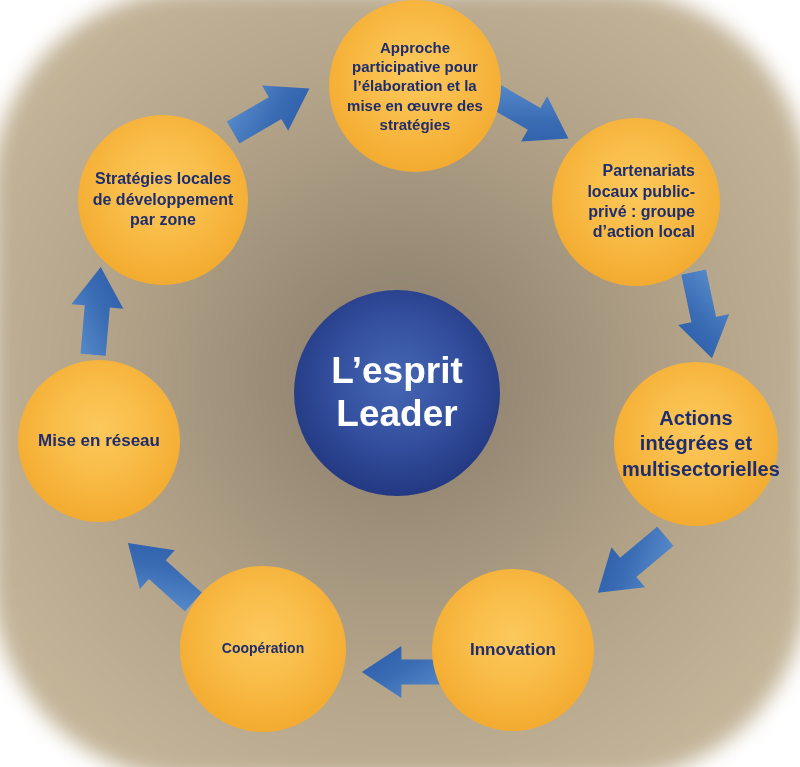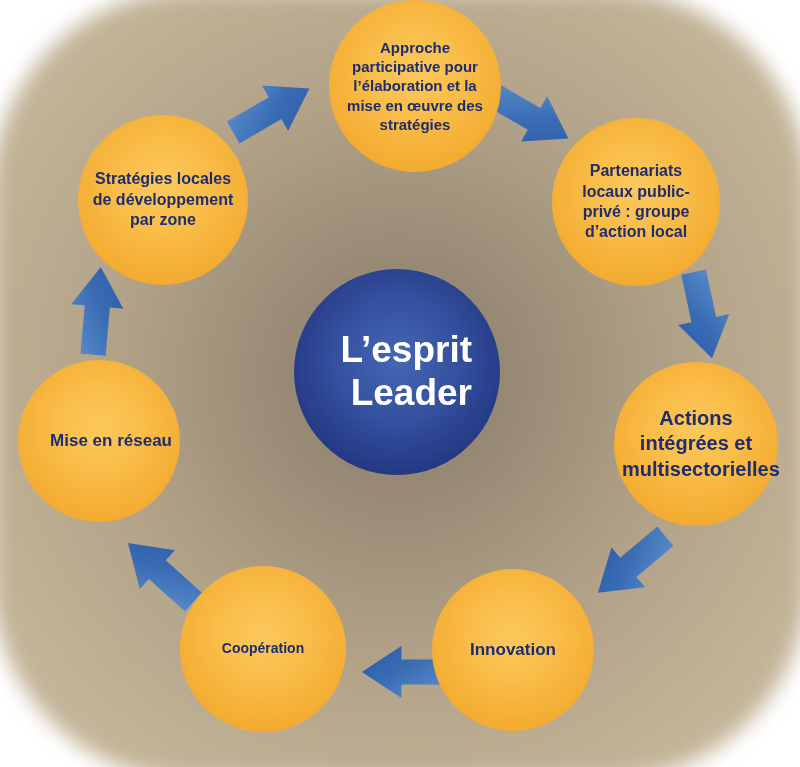--- a/index.html
+++ b/index.html
@@ -36,42 +36,41 @@
       #fcc85c 0%,
       #f9bd49 35%,
       #f4ad33 70%,
       #eda226 100%);
     color:#1d2d6e;
     font-weight:bold;
     line-height:1.28;
   }
   .node .node-label{display:block;padding:0 8px;}
   .center-node{
-    left:294px;top:269px;width:206px;height:206px;
+    left:294px;top:290px;width:206px;height:206px;
     background:radial-gradient(circle at 50% 44%,
       #4567b3 0%,
       #34509f 40%,
       #22367f 78%,
       #1b2b72 100%);
     color:#ffffff;
     font-size:37px;
     font-weight:bold;
     line-height:1.15;
-    text-align:right;
   }
   .center-node .node-label{max-width:150px;padding:0;}
   .n1{left:329px;top:0;   width:172px;height:172px;font-size:15px;}
   .n2{left:552px;top:118px;width:168px;height:168px;font-size:16px;}
   .n3{left:614px;top:362px;width:164px;height:164px;font-size:20px;}
   .n4{left:432px;top:569px;width:162px;height:162px;font-size:17px;}
   .n5{left:180px;top:566px;width:166px;height:166px;font-size:14px;}
-  .n6{left:18px; top:360px;width:162px;height:162px;font-size:17px;justify-content:flex-end;}
+  .n6{left:18px; top:360px;width:162px;height:162px;font-size:17px;}
   .n7{left:78px; top:115px;width:170px;height:170px;font-size:16px;}
   .n1 .node-label{max-width:152px;}
-  .n2 .node-label{max-width:118px;}
+  .n2 .node-label{max-width:118px;text-align:right;}
   .n3 .node-label{max-width:148px;}
   .n7 .node-label{max-width:142px;}
   .arrow{position:absolute;width:90px;height:56px;}
   .a1{left:227px;top:82px; transform:rotate(-30deg);}
   .a2{left:486px;top:89px; transform:rotate(30deg);}
   .a3{left:658px;top:288px;transform:rotate(78deg);}
   .a4{left:586px;top:537px;transform:rotate(140deg);}
   .a5{left:360px;top:644px;transform:rotate(180deg);}
   .a6{left:115px;top:544px;transform:rotate(-138deg);}
   .a7{left:52px; top:282px;transform:rotate(-85deg);}

